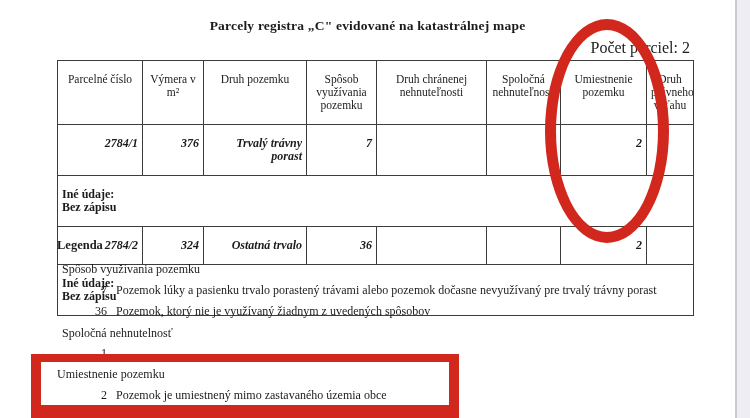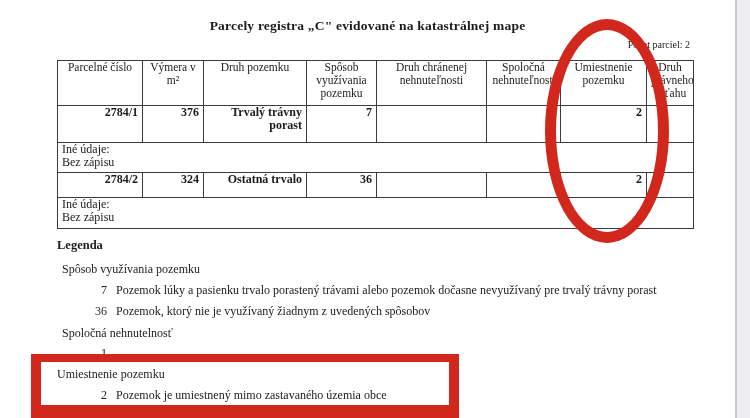--- a/index.html
+++ b/index.html
@@ -9,38 +9,38 @@
     font-family:"Liberation Serif","DejaVu Serif",serif;
     color:#1b1b1b;
   }
   .abs{position:absolute;}
   
   .doc-title{
     left:0;top:18px;width:735px;text-align:center;
     font-size:13.5px;font-weight:bold;letter-spacing:.2px;
   }
   .parcel-count{
-    top:39px;right:60px;font-size:10px;
+    top:39px;right:60px;font-size:16px;
   }
   
   table.parcels{
     position:absolute;left:57px;top:60px;width:636px;
     border-collapse:collapse;table-layout:fixed;
   }
   table.parcels th,table.parcels td{
     border:1px solid #3c3c3c;vertical-align:top;
-    padding:0 4px;overflow:hidden;
+    padding:12px 4px;overflow:hidden;
   }
   table.parcels th{
     font-weight:normal;font-size:11.5px;line-height:13px;text-align:center;
   }
   table.parcels td{font-size:12px;line-height:13px;}
-  td.val{text-align:right;font-weight:bold;padding-right:5px;}
+  td.val{text-align:right;font-weight:bold;padding-right:5px;font-style:italic;}
   td.other{text-align:left;font-weight:normal;padding-left:5px;}
-  .block{display:block;}
+  .block{display:block;font-weight:bold;}
   
   .lg-heading{left:57px;top:238px;font-size:12.5px;font-weight:bold;text-align:center;}
   .lg-section{left:62px;font-size:12px;white-space:nowrap;}
   .lg-item{left:85px;display:flex;font-size:12px;white-space:nowrap;}
   .lg-code{display:inline-block;width:22px;text-align:right;margin-right:9px;flex:none;}
   
   .red-ellipse{
     left:545px;top:19px;width:124px;height:224px;
     border:11px solid #d2271c;border-radius:50%;
     box-sizing:border-box;z-index:5;background:transparent;

